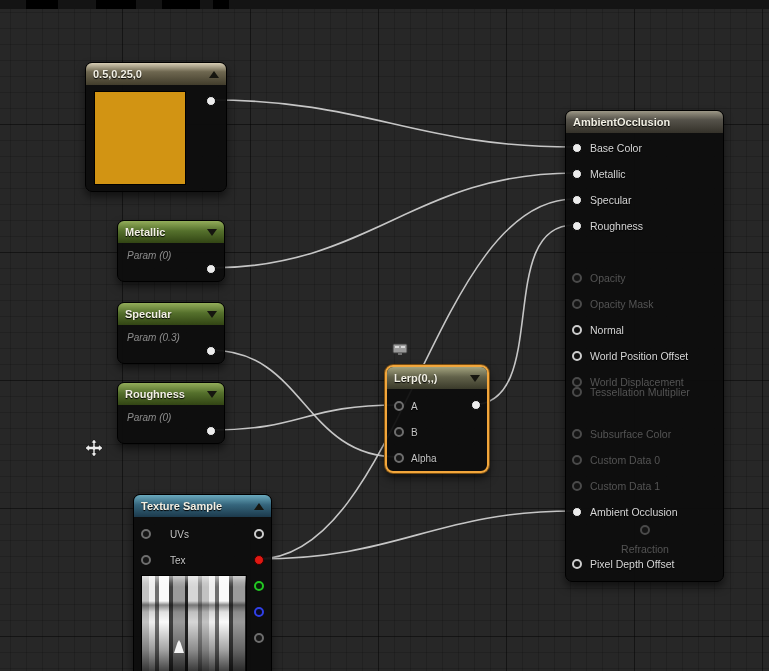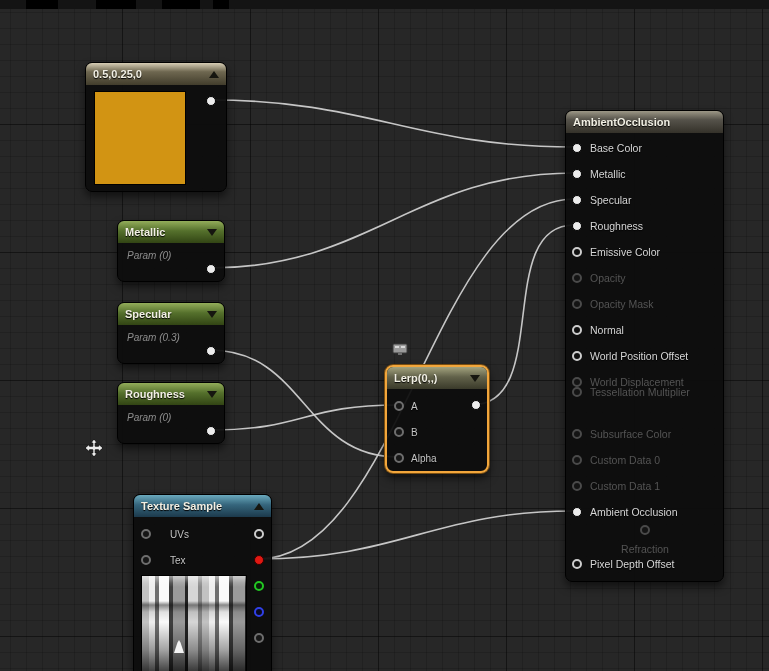--- a/index.html
+++ b/index.html
@@ -201,24 +201,20 @@
         <span class="mat-label">Metallic</span>
       </div>
     <div class="mat-row connected" style="top:76px;">
         <span class="pin"></span>
         <span class="mat-label">Specular</span>
       </div>
     <div class="mat-row connected" style="top:102px;">
         <span class="pin"></span>
         <span class="mat-label">Roughness</span>
       </div>
-    <div class="mat-row open" style="top:128px;">
-        <span class="pin"></span>
-        <span class="mat-label">Emissive Color</span>
-      </div>
     <div class="mat-row disabled" style="top:154px;">
         <span class="pin"></span>
         <span class="mat-label">Opacity</span>
       </div>
     <div class="mat-row disabled" style="top:180px;">
         <span class="pin"></span>
         <span class="mat-label">Opacity Mask</span>
       </div>
     <div class="mat-row open" style="top:206px;">
         <span class="pin"></span>

